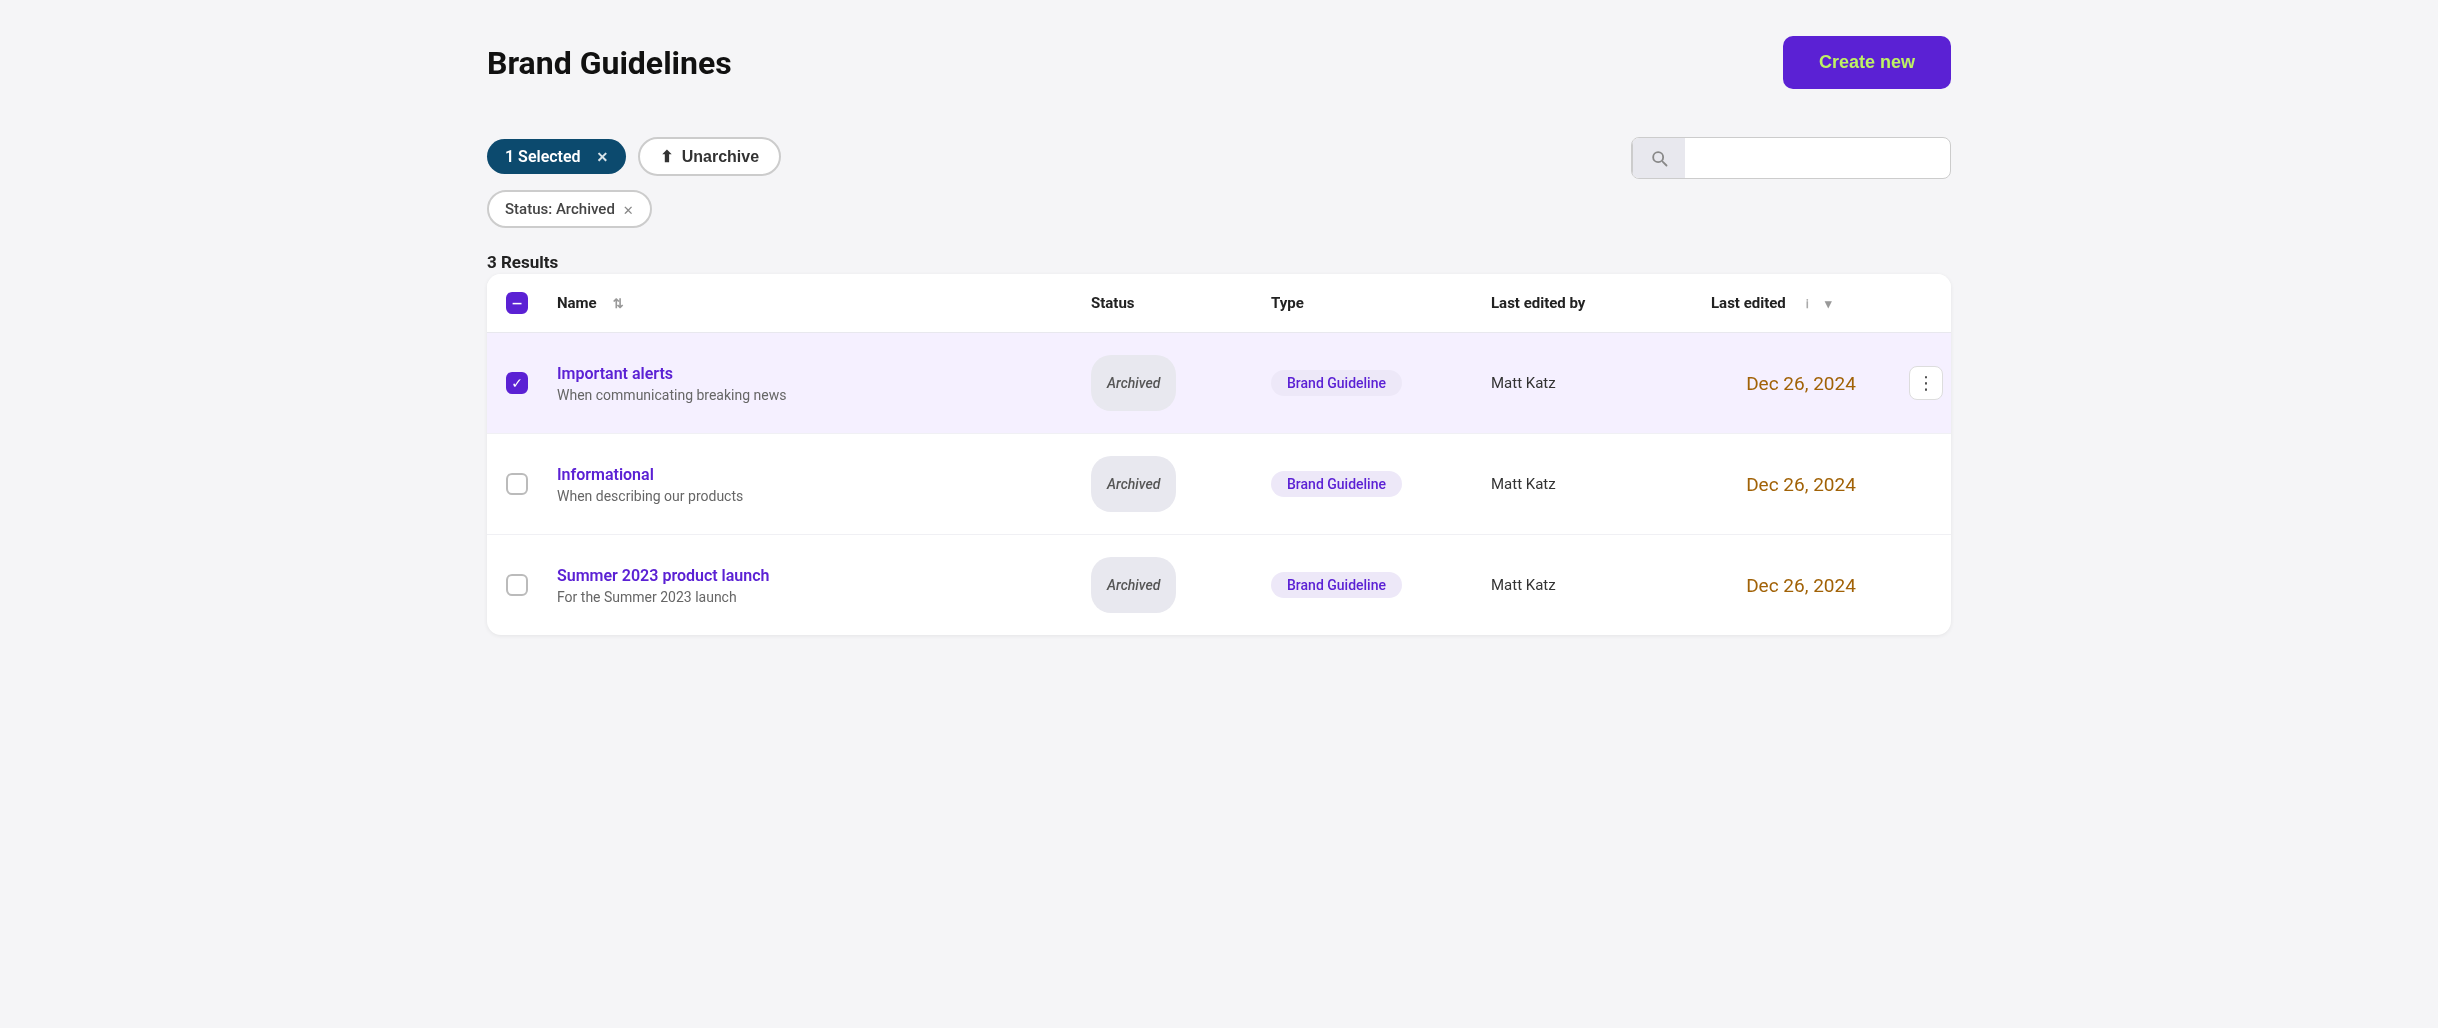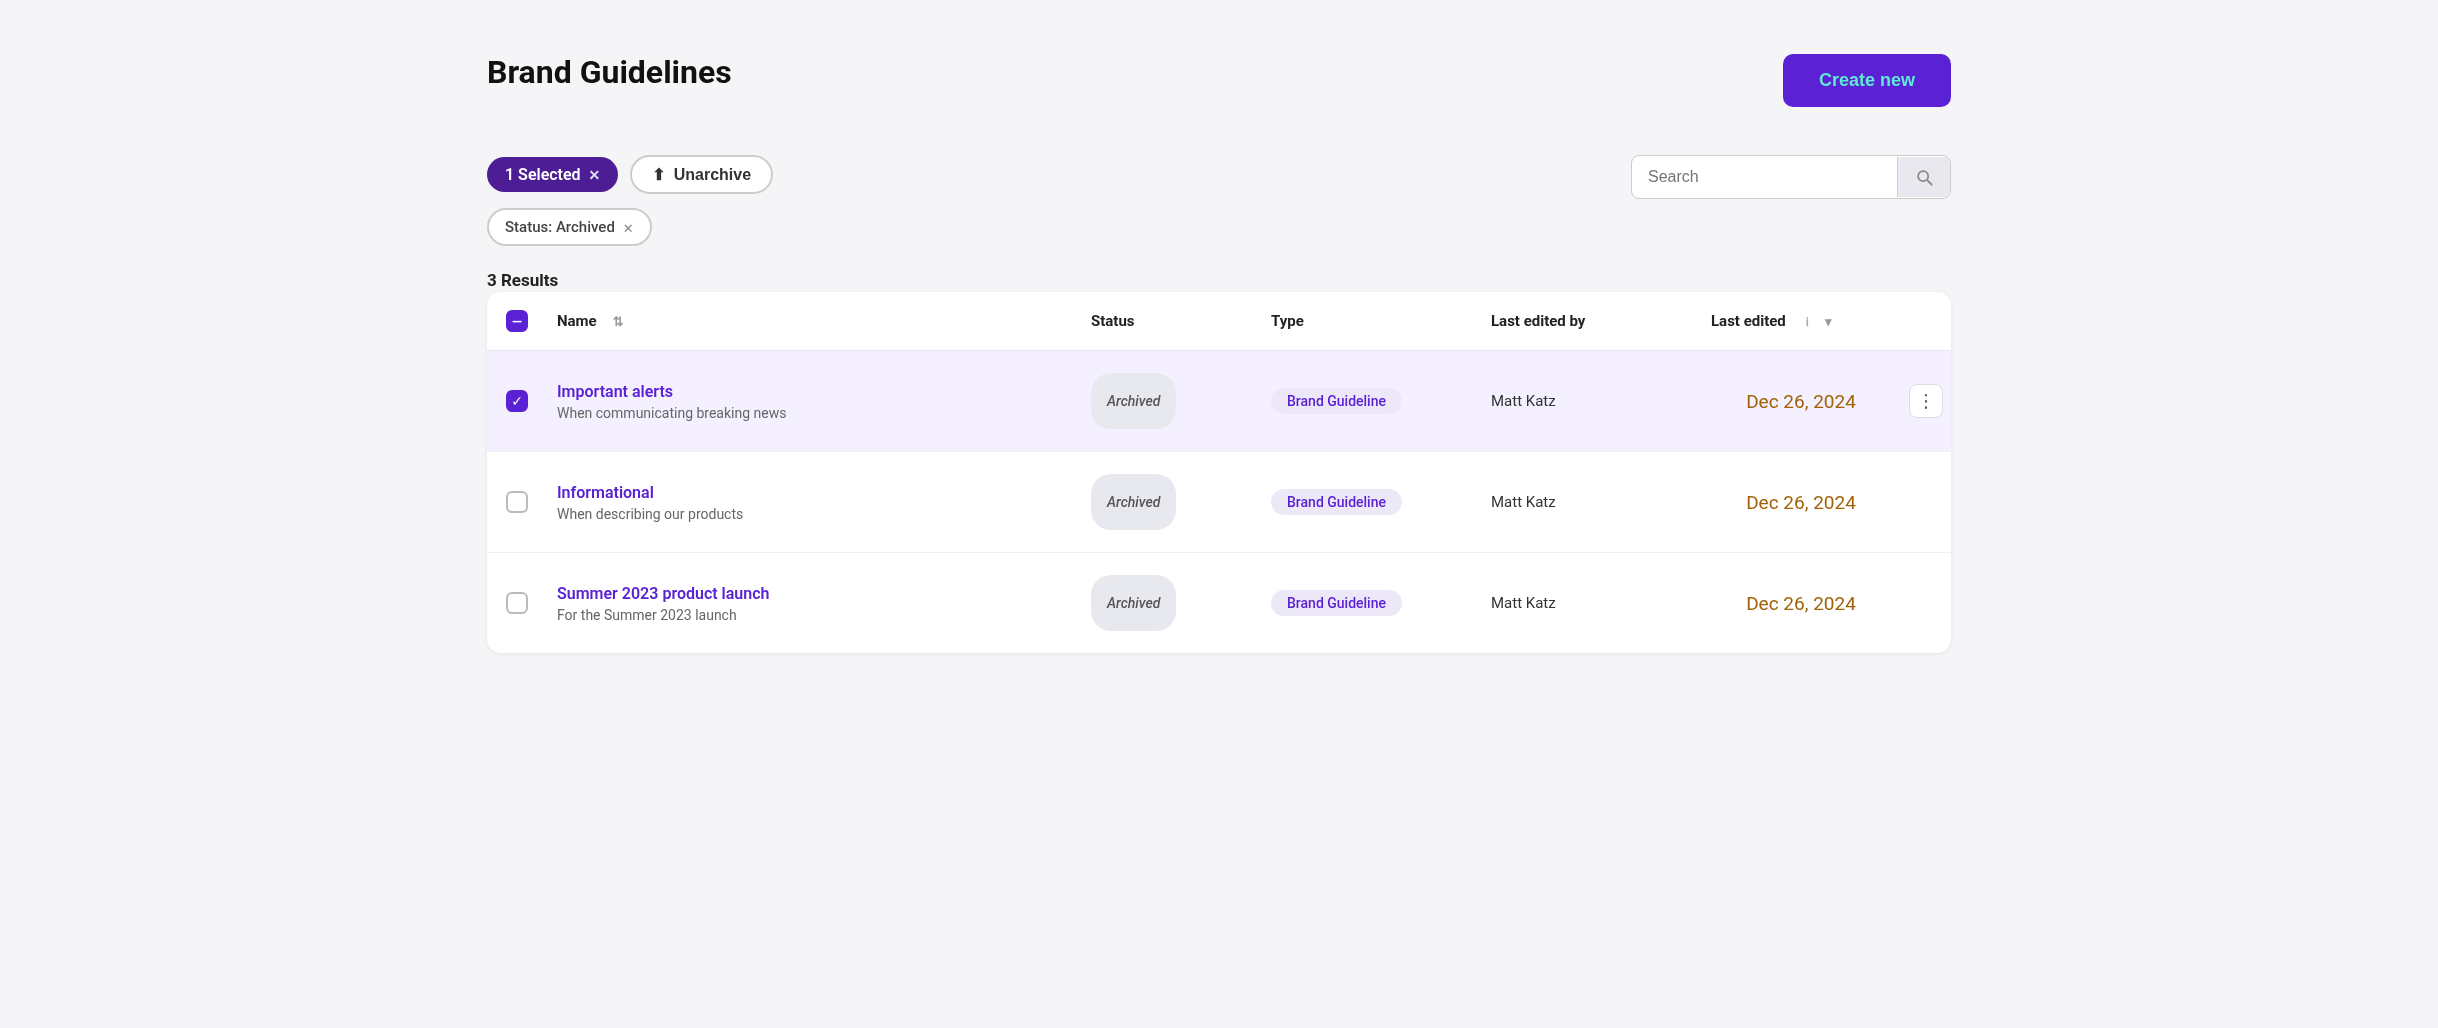--- a/index.html
+++ b/index.html
@@ -20,29 +20,28 @@
       align-items: center;
       margin-bottom: 48px;
     }
     .page-title {
       font-size: 32px;
       font-weight: 700;
       color: #111;
     }
     .create-new-btn {
       background: #5b21d4;
-      color: #5eead4;
+      color: #bef264;
       border: none;
       border-radius: 10px;
       padding: 16px 36px;
       font-size: 18px;
       font-weight: 600;
       cursor: pointer;
       white-space: nowrap;
-      margin-top: 18px;
     }
 
     .toolbar {
       display: flex;
       justify-content: space-between;
       align-items: flex-start;
       margin-bottom: 24px;
     }
     .toolbar-left {
       display: flex;
@@ -50,22 +49,22 @@
       gap: 14px;
     }
     .toolbar-row {
       display: flex;
       align-items: center;
       gap: 12px;
     }
     .selected-badge {
       display: flex;
       align-items: center;
-      gap: 8px;
-      background: #4c1d95;
+      gap: 16px;
+      background: #0c4a6e;
       color: #fff;
       border-radius: 22px;
       padding: 8px 18px;
       font-size: 16px;
       font-weight: 600;
       cursor: pointer;
     }
     .selected-badge .close-x {
       font-size: 14px;
       line-height: 1;
@@ -308,21 +307,20 @@
       </div>
       <div class="toolbar-row">
         <div class="status-filter-badge">
           <span>Status: Archived</span>
           <span class="close-x">✕</span>
         </div>
       </div>
     </div>
 
     <div class="search-box">
-      <input class="search-input" type="text" placeholder="Search" style="">
       <button class="search-icon-btn">
         <svg viewBox="0 0 24 24" xmlns="http://www.w3.org/2000/svg">
           <path d="M21 21l-4.35-4.35M17 11A6 6 0 1 1 5 11a6 6 0 0 1 12 0z" stroke="#888" stroke-width="2.2" fill="none" stroke-linecap="round"></path>
         </svg>
       </button>
     </div>
   </div>
 
   <div class="results-count">3 Results</div>
 

